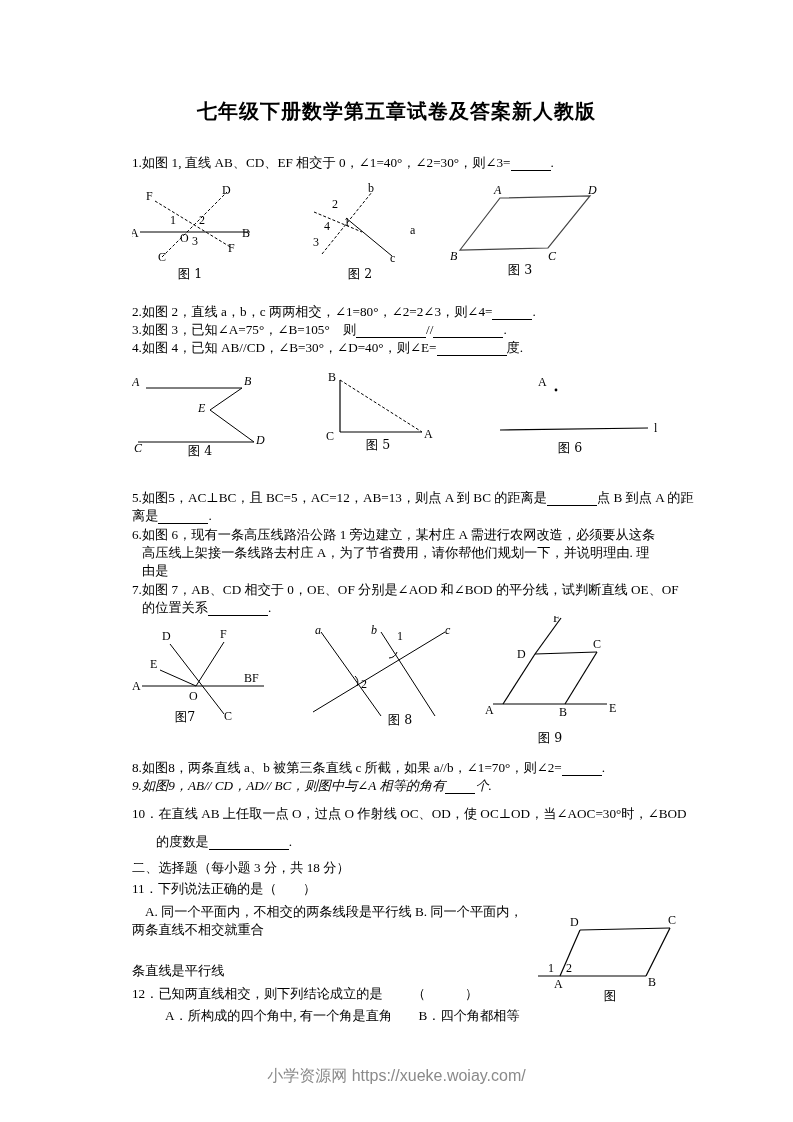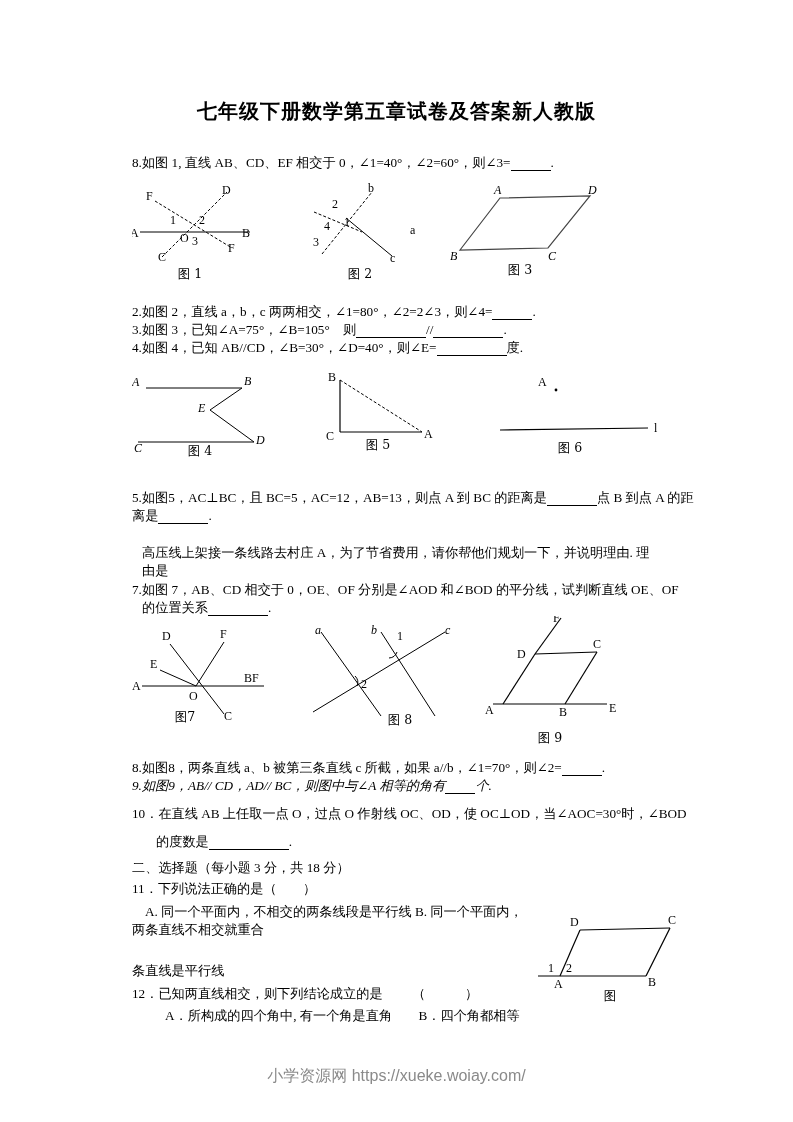--- a/index.html
+++ b/index.html
@@ -64,21 +64,21 @@
   .lbli{font-size:12px;font-style:italic;font-family:"Liberation Serif","DejaVu Serif",serif;}
 </style>
 </head>
 <body>
 
 <div class="page">
 
   <div class="title">七年级下册数学第五章试卷及答案新人教版</div>
 
 
-  <div class="ln" style="left:132px;top:154px;"><span>8.如图 1, 直线 AB、CD、EF 相交于 0，∠1=40°，∠2=60°，则∠3=</span><span class="blank b40"></span><span>.</span></div>
+  <div class="ln" style="left:132px;top:154px;"><span>1.如图 1, 直线 AB、CD、EF 相交于 0，∠1=40°，∠2=30°，则∠3=</span><span class="blank b40"></span><span>.</span></div>
 
   <div class="fig" style="left:132px;top:182px;">
     <svg width="180" height="82" viewBox="0 0 180 82">
       <line x1="8" y1="50" x2="118" y2="50" stroke="#000" stroke-width="1"></line>
       <line x1="23" y1="19" x2="100" y2="66" stroke="#000" stroke-width="1" stroke-dasharray="3,2"></line>
       <line x1="30" y1="75" x2="95" y2="10" stroke="#000" stroke-width="1" stroke-dasharray="3,2"></line>
       <text class="lbl" x="14" y="18">F</text>
       <text class="lbl" x="90" y="12">D</text>
       <text class="lbl" x="38" y="42">1</text>
       <text class="lbl" x="67" y="42">2</text>
@@ -158,20 +158,21 @@
       <circle cx="56" cy="20" r="1.4" fill="#000"></circle>
       <line x1="0" y1="60" x2="148" y2="58" stroke="#000" stroke-width="1.2"></line>
       <text class="lbl" x="154" y="62">l</text>
     </svg>
   </div>
   <div class="figcap" style="left:540px;top:440px;width:60px;">图 6</div>
 
   <div class="ln" style="left:132px;top:489px;"><span>5.如图5，AC⊥BC，且 BC=5，AC=12，AB=13，则点 A 到 BC 的距离是</span><span class="blank b50"></span><span>点 B 到点 A 的距</span></div>
   <div class="ln" style="left:132px;top:507px;"><span>离是</span><span class="blank b50"></span><span>.</span></div>
 
+  <div class="ln" style="left:132px;top:526px;">6.如图 6，现有一条高压线路沿公路 1 旁边建立，某村庄 A 需进行农网改造，必须要从这条</div>
   <div class="ln" style="left:142px;top:544px;">高压线上架接一条线路去村庄 A，为了节省费用，请你帮他们规划一下，并说明理由. 理</div>
   <div class="ln" style="left:142px;top:562px;">由是</div>
 
   <div class="ln" style="left:132px;top:581px;">7.如图 7，AB、CD 相交于 0，OE、OF 分别是∠AOD 和∠BOD 的平分线，试判断直线 OE、OF</div>
   <div class="ln" style="left:142px;top:599px;"><span>的位置关系</span><span class="blank b60"></span><span>.</span></div>
 
   <div class="fig" style="left:132px;top:624px;">
     <svg width="175" height="100" viewBox="0 0 175 100">
       <line x1="10" y1="62" x2="132" y2="62" stroke="#000" stroke-width="1"></line>
       <line x1="38" y1="20" x2="92" y2="90" stroke="#000" stroke-width="1"></line>

